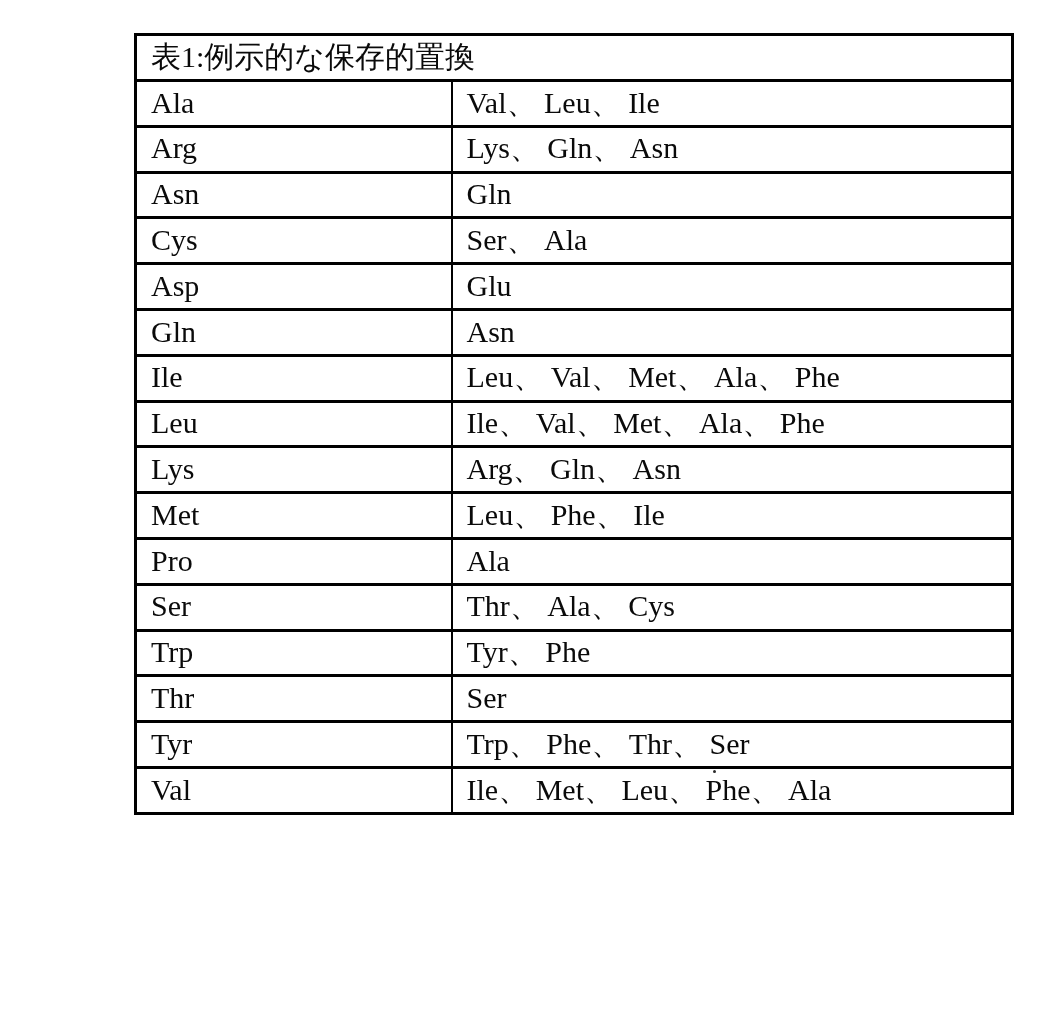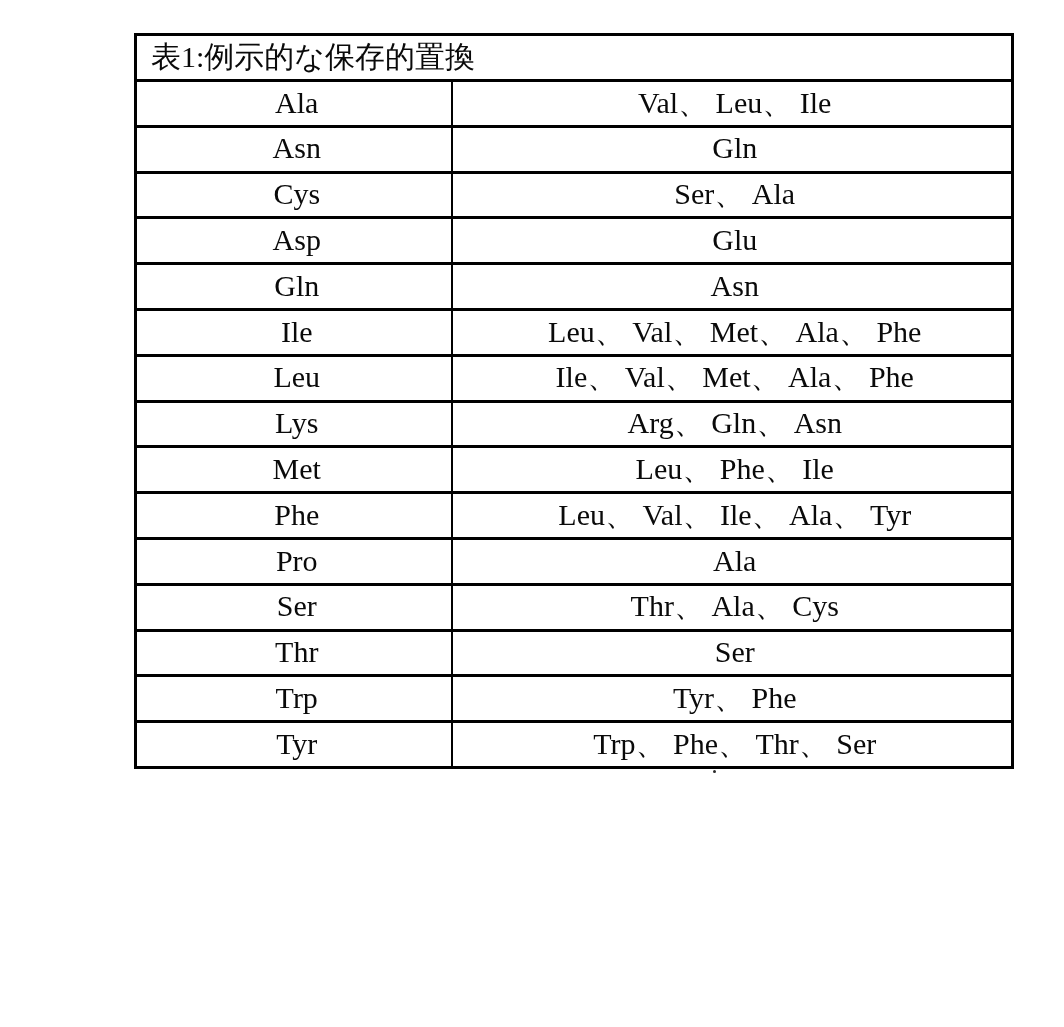--- a/index.html
+++ b/index.html
@@ -40,21 +40,20 @@
   }
   .title-row td {
     height: 41px;
     font-family: Liberation Serif, serif;
   }
   .header-row th {
     height: 42px;
   }
   .data-row td {
     height: 40.8px;
-    text-align: center;
   }
   .speck {
     position: absolute;
     left: 713px;
     top: 770px;
     width: 3px;
     height: 3px;
     background: #2a2a2a;
     border-radius: 50%;
   }
@@ -71,20 +70,24 @@
     </colgroup>
     <thead>
       <tr class="title-row">
         <td colspan="2">表1:例示的な保存的置換</td>
       </tr>
     </thead>
     <tbody>
         <tr class="data-row">
           <td>Ala</td>
           <td>Val、 Leu、 Ile</td>
+        </tr>
+        <tr class="data-row">
+          <td>Arg</td>
+          <td>Lys、 Gln、 Asn</td>
         </tr>
         <tr class="data-row">
           <td>Asn</td>
           <td>Gln</td>
         </tr>
         <tr class="data-row">
           <td>Cys</td>
           <td>Ser、 Ala</td>
         </tr>
         <tr class="data-row">
@@ -105,41 +108,41 @@
         </tr>
         <tr class="data-row">
           <td>Lys</td>
           <td>Arg、 Gln、 Asn</td>
         </tr>
         <tr class="data-row">
           <td>Met</td>
           <td>Leu、 Phe、 Ile</td>
         </tr>
         <tr class="data-row">
-          <td>Phe</td>
-          <td>Leu、 Val、 Ile、 Ala、 Tyr</td>
-        </tr>
-        <tr class="data-row">
           <td>Pro</td>
           <td>Ala</td>
         </tr>
         <tr class="data-row">
           <td>Ser</td>
           <td>Thr、 Ala、 Cys</td>
         </tr>
         <tr class="data-row">
+          <td>Trp</td>
+          <td>Tyr、 Phe</td>
+        </tr>
+        <tr class="data-row">
           <td>Thr</td>
           <td>Ser</td>
         </tr>
         <tr class="data-row">
-          <td>Trp</td>
-          <td>Tyr、 Phe</td>
+          <td>Tyr</td>
+          <td>Trp、 Phe、 Thr、 Ser</td>
         </tr>
         <tr class="data-row">
-          <td>Tyr</td>
-          <td>Trp、 Phe、 Thr、 Ser</td>
+          <td>Val</td>
+          <td>Ile、 Met、 Leu、 Phe、 Ala</td>
         </tr>
       </tbody>
   </table>
 
   <div class="speck"></div>
 
 </div>
 
 </body></html>

